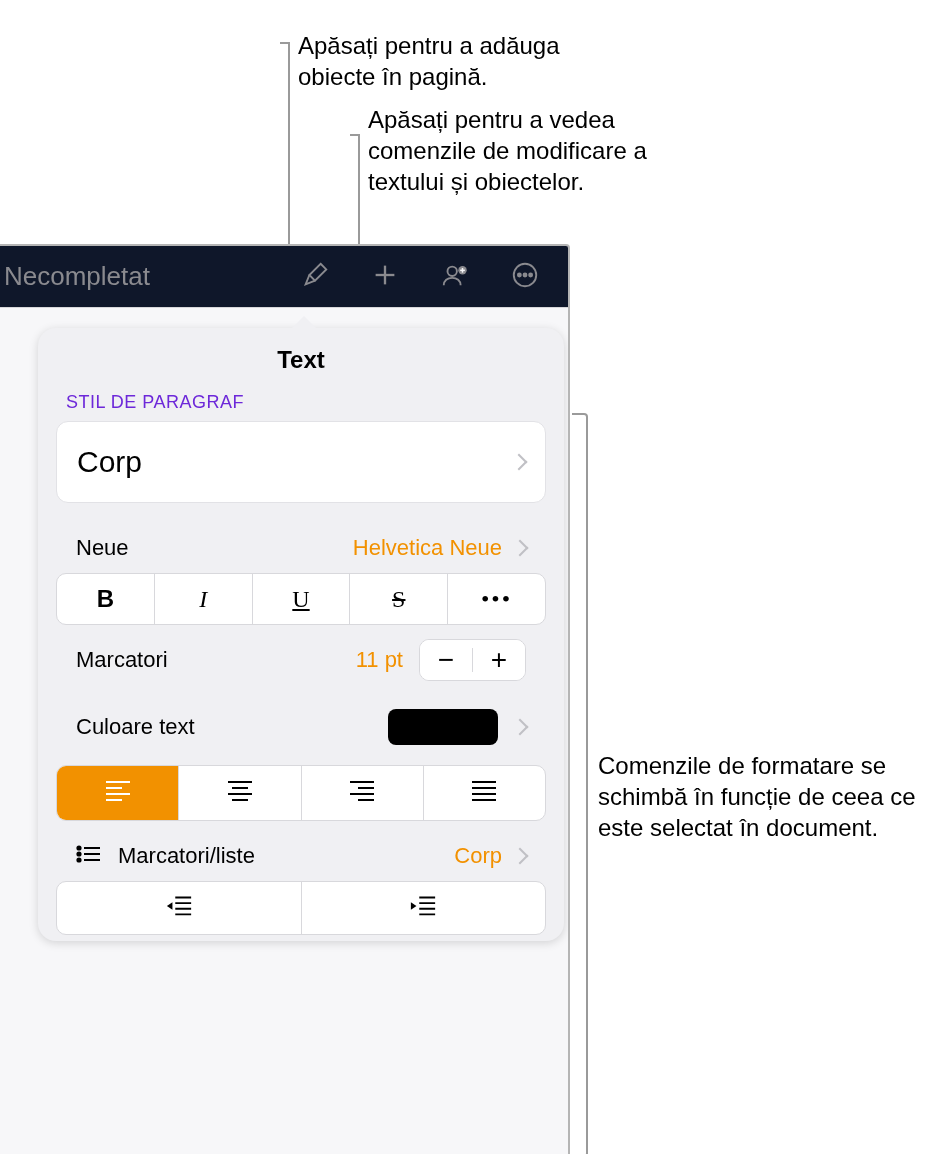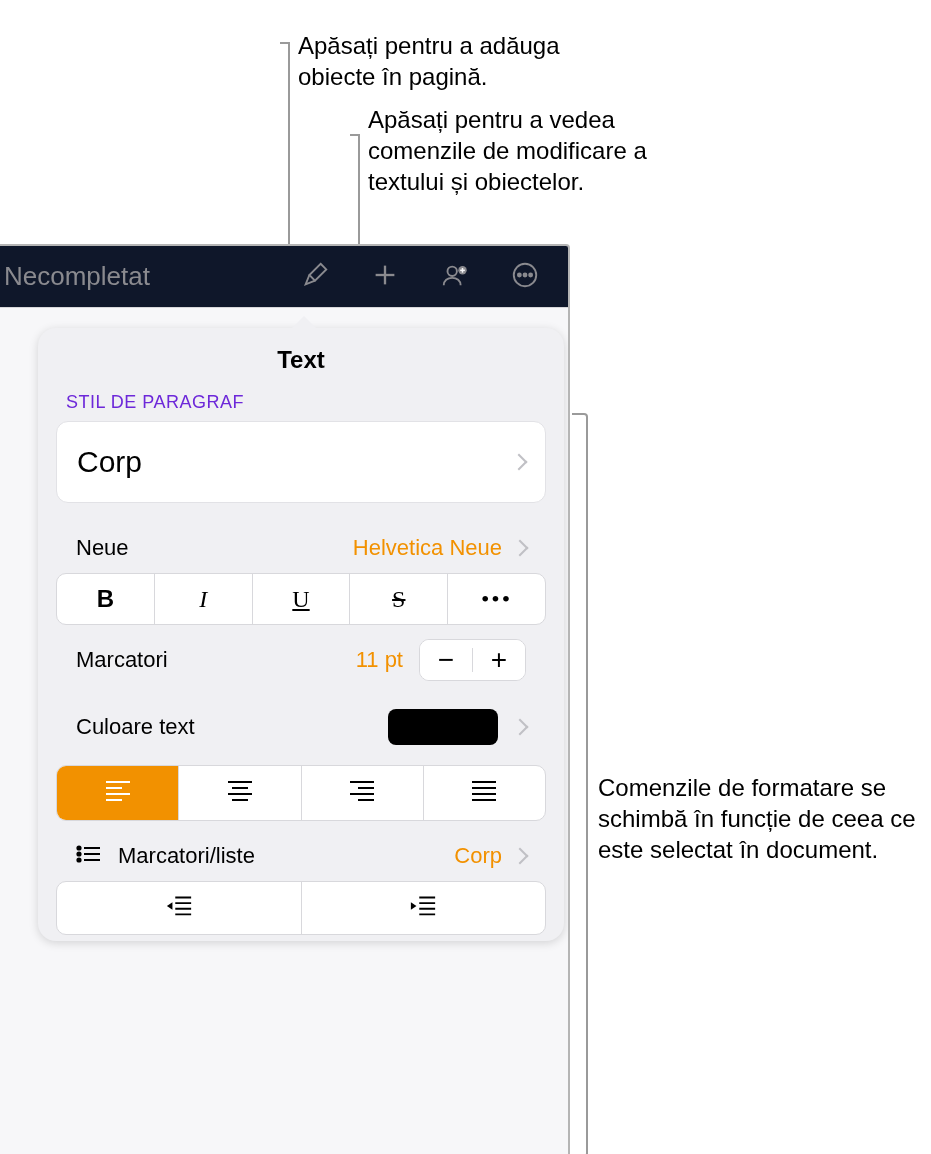--- a/index.html
+++ b/index.html
@@ -15,21 +15,21 @@
 
   
   .callout {
     position: absolute;
     font-size: 24px;
     line-height: 1.3;
     color: #000;
   }
   .callout-1 { left: 298px; top: 10px; width: 320px; }
   .callout-2 { left: 368px; top: 84px; width: 330px; }
-  .callout-3 { left: 598px; top: 752px; width: 320px; }
+  .callout-3 { left: 598px; top: 730px; width: 320px; }
 
   
   .leader { position: absolute; background: #9a9a9a; }
   .leader-1a { left: 288px; top: 22px; width: 2px; height: 208px; } 
   .leader-1a-h { left: 280px; top: 22px; width: 10px; height: 2px; }
   .leader-2a { left: 358px; top: 114px; width: 2px; height: 116px; } 
   .leader-2a-h { left: 350px; top: 114px; width: 10px; height: 2px; }
 
   .bracket {
     position: absolute;

